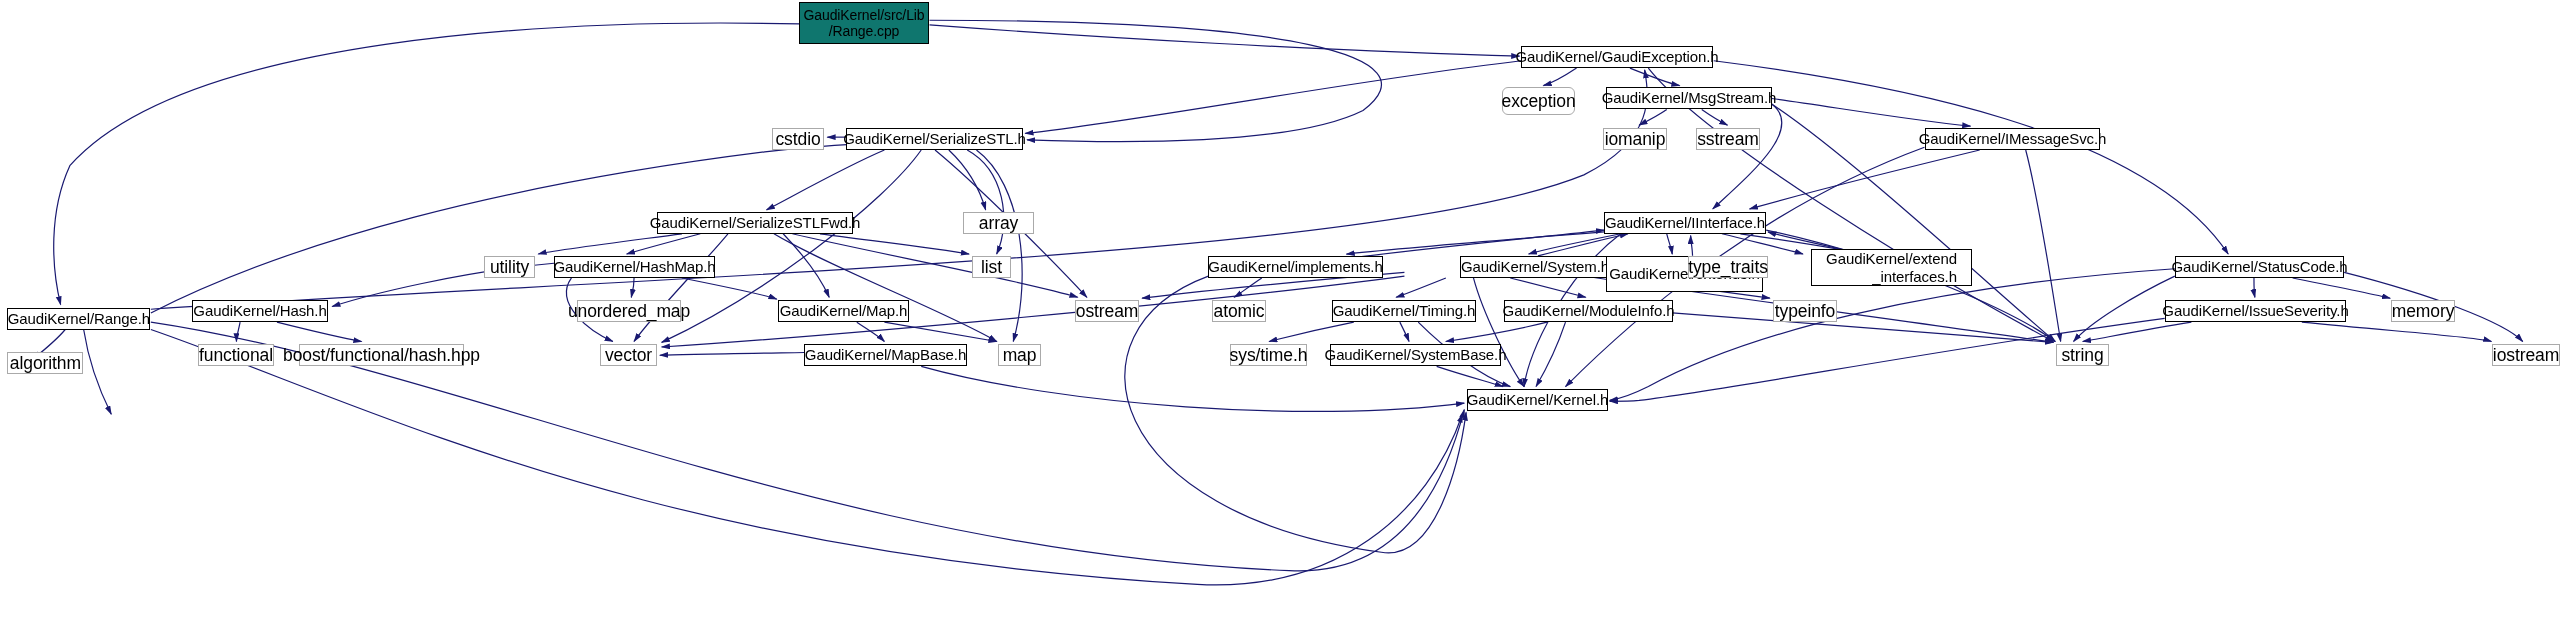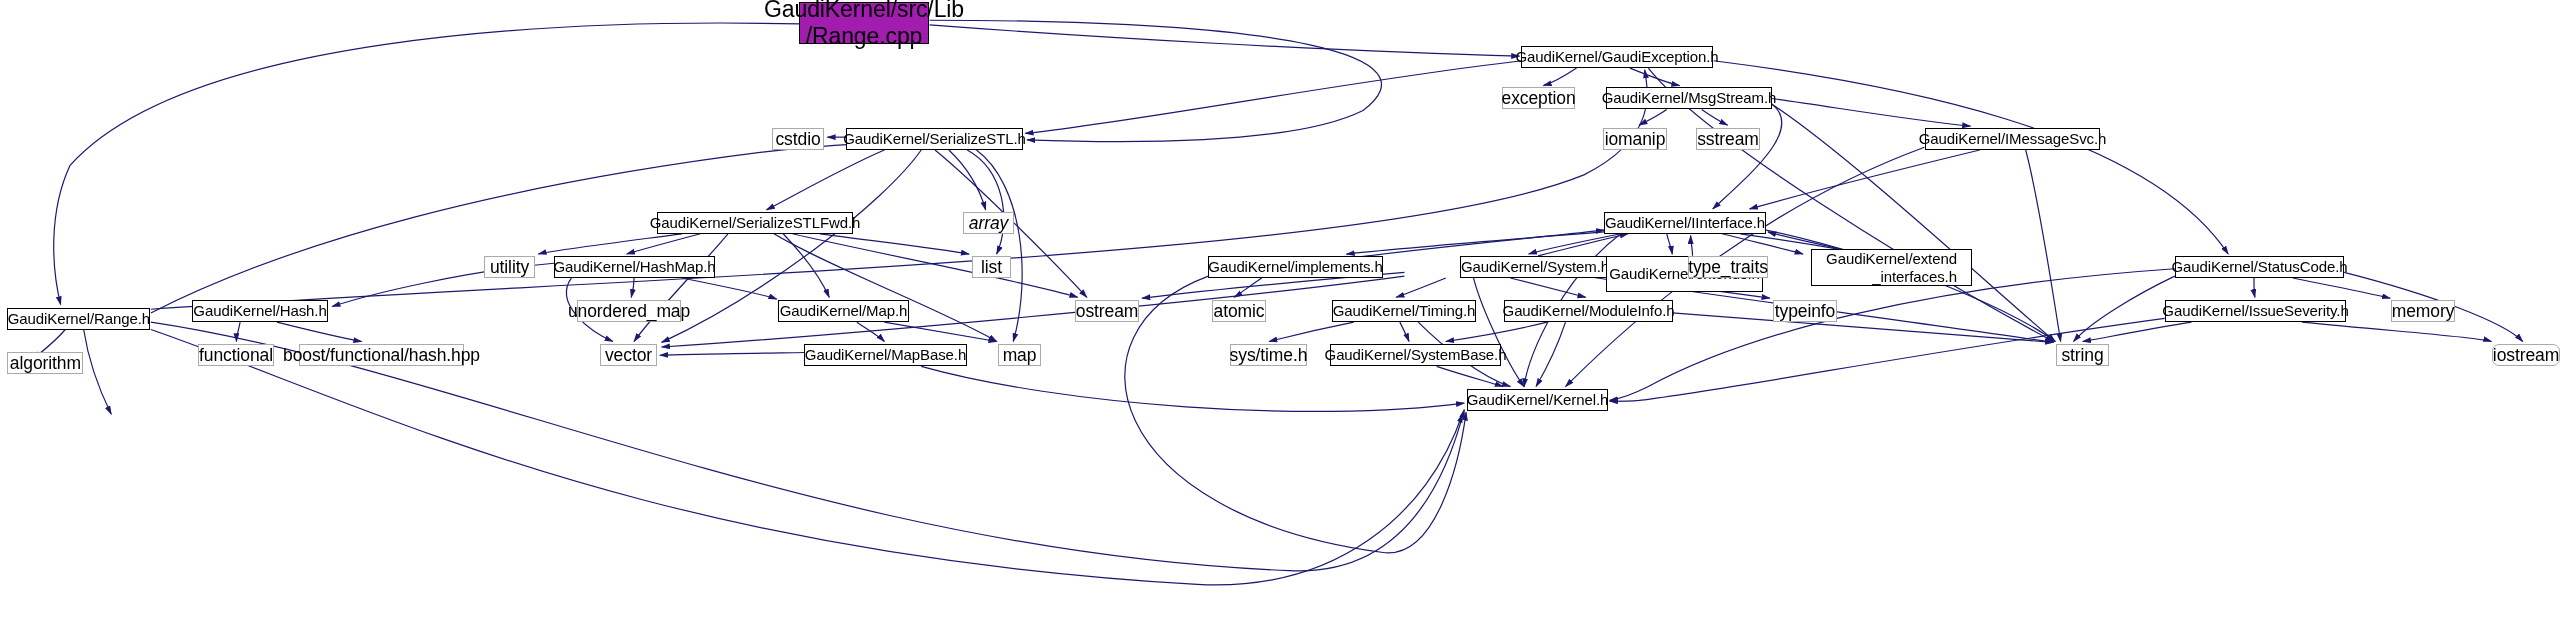--- a/index.html
+++ b/index.html
@@ -44,22 +44,22 @@
     font-size: 15px;
   }
   
   .node.sys {
     border: 0.9px solid #aaaaaa;
     font-size: 17.5px;
   }
   
   .node.root {
     border: 0.9px solid #000000;
-    background: #a21caf;
-    font-size: 23px;
+    background: #0f766e;
+    font-size: 14px;
   }
 </style>
 </head>
 <body>
 
 <div id="graph">
   <svg id="edges" viewBox="0 0 2797 691" xmlns="http://www.w3.org/2000/svg">
     <defs>
       <marker id="arw" markerWidth="10" markerHeight="10" refX="9" refY="3.2" orient="auto" markerUnits="userSpaceOnUse">
         <path d="M0,0 L10,3.2 L0,6.4 z" fill="#191970"></path>
@@ -229,41 +229,41 @@
 
       <path d="M163,358 C400,440 700,600 1300,635 C1450,643 1550,560 1588,450"></path>
     </g>
   </svg>
 
   <div class="node root" style="left:799px; top:1.8px; width:130px; height:42px;">GaudiKernel/src/Lib
 /Range.cpp</div>
 
   <div class="node hdr" style="left:1521px; top:46px; width:192px; height:22px;">GaudiKernel/GaudiException.h</div>
 
-  <div class="node sys" style="left:1502px; top:87px; width:73px; height:22px;">exception</div>
+  <div class="node sys" style="left:1502px; top:87px; width:73px; height:28px;border-radius:6px;">exception</div>
 
   <div class="node hdr" style="left:1606px; top:87px; width:166px; height:22px;">GaudiKernel/MsgStream.h</div>
 
   <div class="node sys" style="left:1603px; top:128px; width:64px; height:22px;">iomanip</div>
 
   <div class="node sys" style="left:1696px; top:128px; width:64px; height:22px;">sstream</div>
 
   <div class="node hdr" style="left:1925px; top:128px; width:175px; height:22px;">GaudiKernel/IMessageSvc.h</div>
 
   <div class="node sys" style="left:772px; top:128px; width:52px; height:22px;">cstdio</div>
 
   <div class="node hdr" style="left:846px; top:128px; width:177px; height:22px;">GaudiKernel/SerializeSTL.h</div>
 
   <div class="node hdr" style="left:7.4px; top:308px; width:143px; height:22px;">GaudiKernel/Range.h</div>
 
   <div class="node hdr" style="left:657px; top:212px; width:196px; height:22px;">GaudiKernel/SerializeSTLFwd.h</div>
 
   <div class="node hdr" style="left:1604px; top:212px; width:162px; height:22px;">GaudiKernel/IInterface.h</div>
 
-  <div class="node sys" style="left:963px; top:212px; width:51px; height:22px;font-style:italic;">array</div>
+  <div class="node sys" style="left:963px; top:212px; width:71px; height:22px;">array</div>
 
   <div class="node hdr" style="left:2175px; top:256px; width:169px; height:22px;">GaudiKernel/StatusCode.h</div>
 
   <div class="node hdr" style="left:1208px; top:256px; width:175px; height:22px;">GaudiKernel/implements.h</div>
 
   <div class="node hdr" style="left:1460px; top:256px; width:150px; height:22px;">GaudiKernel/System.h</div>
 
   <div class="node hdr" style="left:1606px; top:256px; width:157px; height:36px;">GaudiKernel/extends.h</div>
 
   <div class="node sys" style="left:1688px; top:256px; width:80px; height:22px;">type_traits</div>
@@ -306,19 +306,19 @@
   <div class="node hdr" style="left:804px; top:344px; width:163px; height:22px;">GaudiKernel/MapBase.h</div>
 
   <div class="node sys" style="left:998px; top:344px; width:43px; height:22px;">map</div>
 
   <div class="node sys" style="left:1230px; top:344px; width:77px; height:22px;">sys/time.h</div>
 
   <div class="node hdr" style="left:1330px; top:344px; width:171px; height:22px;">GaudiKernel/SystemBase.h</div>
 
   <div class="node sys" style="left:2056px; top:344px; width:53px; height:22px;">string</div>
 
-  <div class="node sys" style="left:2492px; top:344px; width:68px; height:22px;border-radius:7px;">iostream</div>
+  <div class="node sys" style="left:2492px; top:344px; width:68px; height:22px;">iostream</div>
 
   <div class="node hdr" style="left:1467px; top:389px; width:141px; height:22px;">GaudiKernel/Kernel.h</div>
 
   <div class="node sys" style="left:7.4px; top:352px; width:76px; height:22px;">algorithm</div>
 </div>
 
 
 </body></html>

